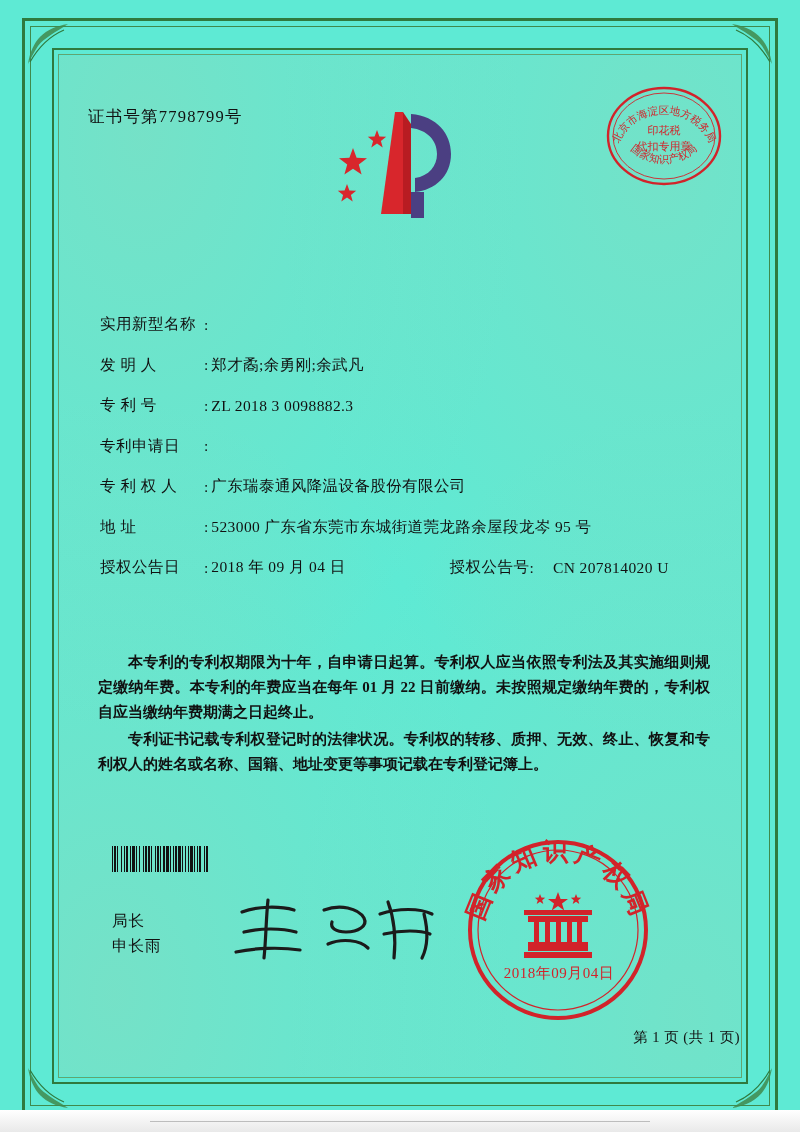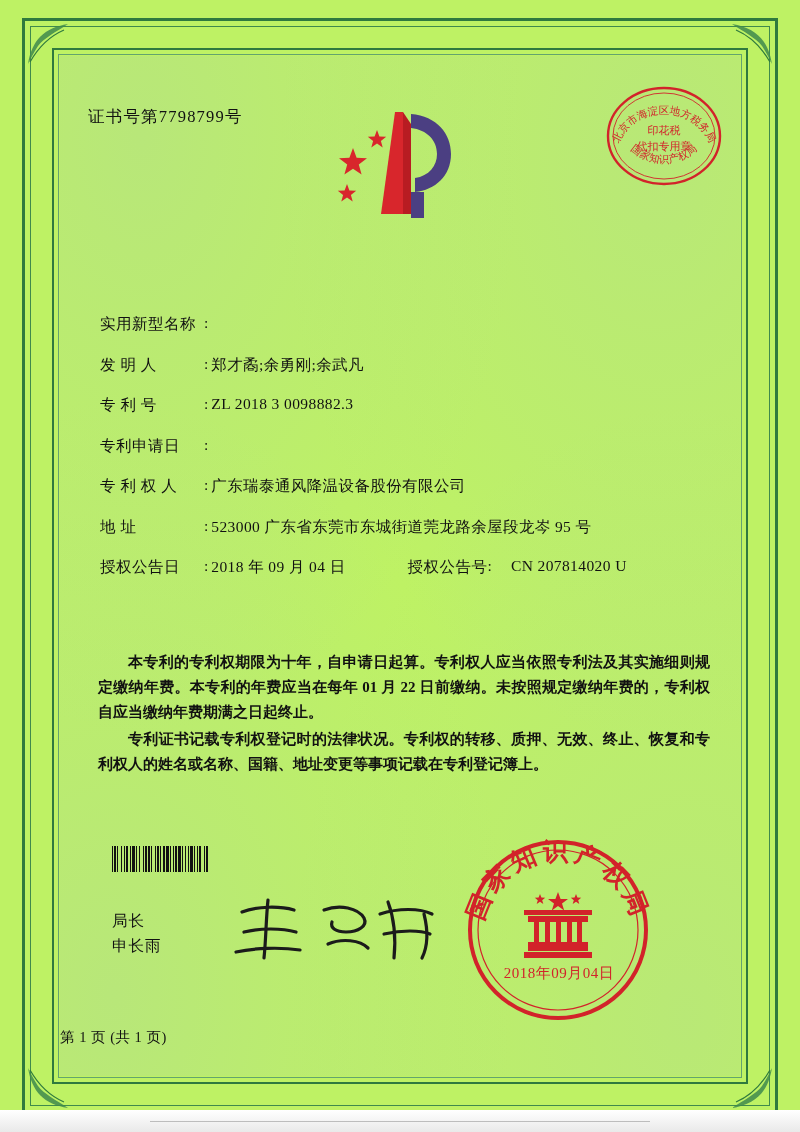--- a/index.html
+++ b/index.html
@@ -8,21 +8,21 @@
     background: #ffffff;
   }
   body {
     font-family: "Liberation Sans", sans-serif;
   }
   #page {
     position: relative;
     width: 800px;
     height: 1132px;
     overflow: hidden;
-    background: #bef264;
+    background: #5eead4;
   }
   
   .frame-outer {
     position: absolute;
     left: 22px; top: 18px;
     width: 756px; height: 1096px;
     border: 3px solid #2f7a3e;
     box-sizing: border-box;
   }
   .frame-mid {
@@ -110,21 +110,21 @@
     color: #0d0d0d;
   }
   
   .fields {
     position: absolute;
     left: 40px; top: 258px;
     right: 28px;
   }
   .row {
     display: flex;
-    align-items: flex-start;
+    align-items: center;
     margin-bottom: 19.5px;
     font-family: "Liberation Serif", serif;
     font-size: 15.5px;
     color: #111;
   }
   .row .lbl {
     width: 104px;
     flex: 0 0 104px;
     letter-spacing: 0.5px;
     white-space: nowrap;
@@ -133,21 +133,21 @@
     display: flex;
     justify-content: space-between;
   }
   .row .colon { margin: 0 3px 0 0; }
   .row .val {
     flex: 1 1 auto;
     letter-spacing: 0.4px;
   }
   .row.two-col .val { flex: 0 0 auto; }
   .row.two-col .lbl2 {
-    margin-left: 62px;
+    margin-left: 104px;
     white-space: nowrap;
     letter-spacing: 0.5px;
   }
   .row.two-col .val2 {
     margin-left: 16px;
     letter-spacing: 0.4px;
   }
   
   .paras {
     position: absolute;
@@ -200,21 +200,21 @@
     width: 190px;
     text-align: center;
     font-family: "Liberation Serif", serif;
     font-size: 15px;
     color: #d2232a;
     letter-spacing: 0.5px;
   }
   .footer {
     position: absolute;
     left: 0; right: 0; top: 972px;
-    text-align: left;
+    text-align: right;
     font-family: "Liberation Serif", serif;
     font-size: 14.5px;
     color: #111;
     letter-spacing: 0.5px;
   }
   
   .scan-strip {
     position: absolute;
     left: 0; bottom: 0;
     width: 800px; height: 22px;

